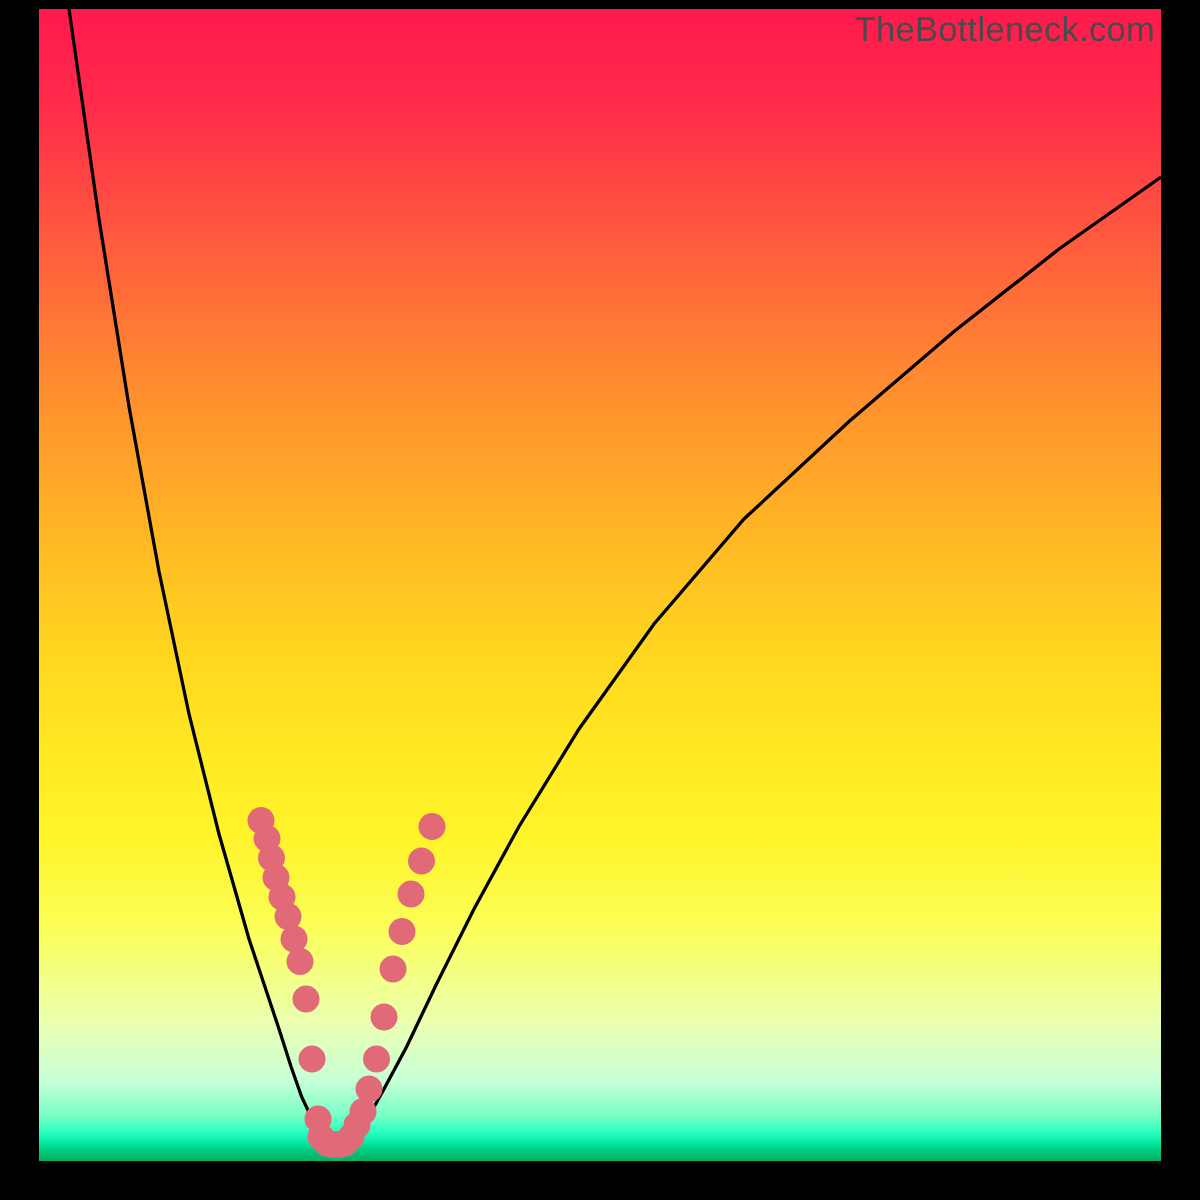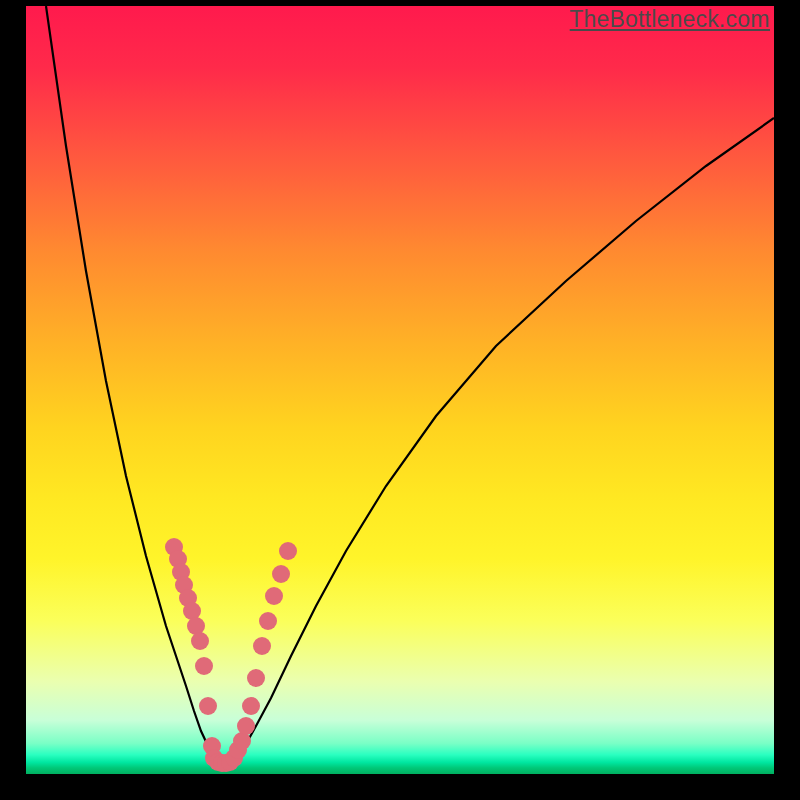--- a/index.html
+++ b/index.html
@@ -37,21 +37,20 @@
     );
   }
   .watermark {
     position: absolute;
     top: 6px;
     right: 30px;
     color: #4a4a4a;
     font-size: 23px;
     letter-spacing: 0.2px;
     z-index: 5;
-    text-decoration: underline;
   }
   svg.plot {
     position: absolute;
     left: 0;
     top: 0;
     width: 748px;
     height: 768px;
   }
   .curve {
     fill: none;

